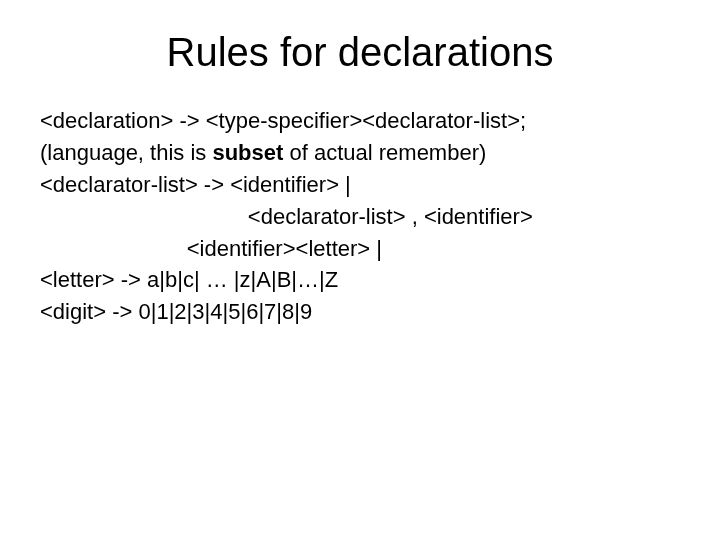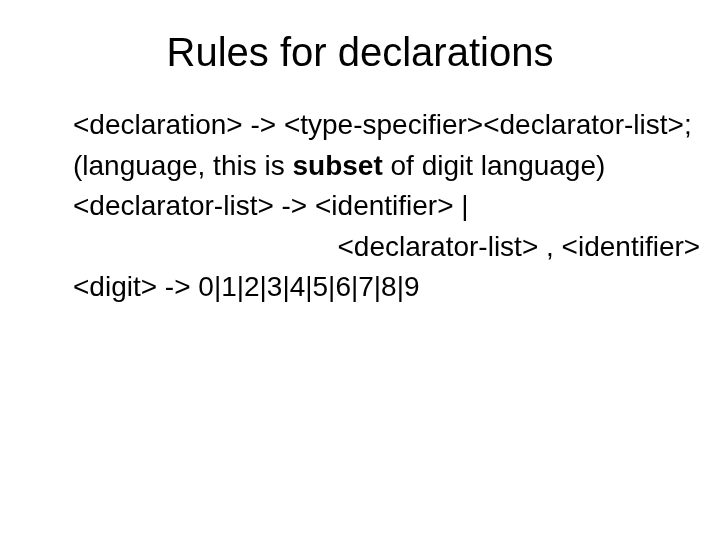--- a/index.html
+++ b/index.html
@@ -18,36 +18,37 @@
     padding: 20px 40px 52px 40px;
   }
   .title {
     font-size: 40px;
     font-weight: normal;
     text-align: center;
     margin: 10px 0 30px 0;
     letter-spacing: 0px;
   }
   .body {
-    font-size: 28px;
+    font-size: 22px;
     line-height: 1.45;
-    margin-left: 33px;
   }
   .line {
     white-space: pre;
   }
   .em {
     font-weight: bold;
   }
 </style>
 </head>
 <body>
 
 <div class="slide">
   <div class="title">Rules for declarations</div>
   <div class="body">
     <div class="line">&lt;declaration&gt; -&gt; &lt;type-specifier&gt;&lt;declarator-list&gt;;</div>
-    <div class="line"><span>(language, this is </span><span class="em">subset</span><span> of digit language)</span></div>
+    <div class="line"><span>(language, this is </span><span class="em">subset</span><span> of actual remember)</span></div>
     <div class="line">&lt;declarator-list&gt; -&gt; &lt;identifier&gt; |</div>
     <div class="line">                                  &lt;declarator-list&gt; , &lt;identifier&gt;</div>
+    <div class="line">                        &lt;identifier&gt;&lt;letter&gt; |</div>
+    <div class="line">&lt;letter&gt; -&gt; a|b|c| … |z|A|B|…|Z</div>
     <div class="line">&lt;digit&gt; -&gt; 0|1|2|3|4|5|6|7|8|9</div>
   </div>
 </div>
 
 </body></html>

